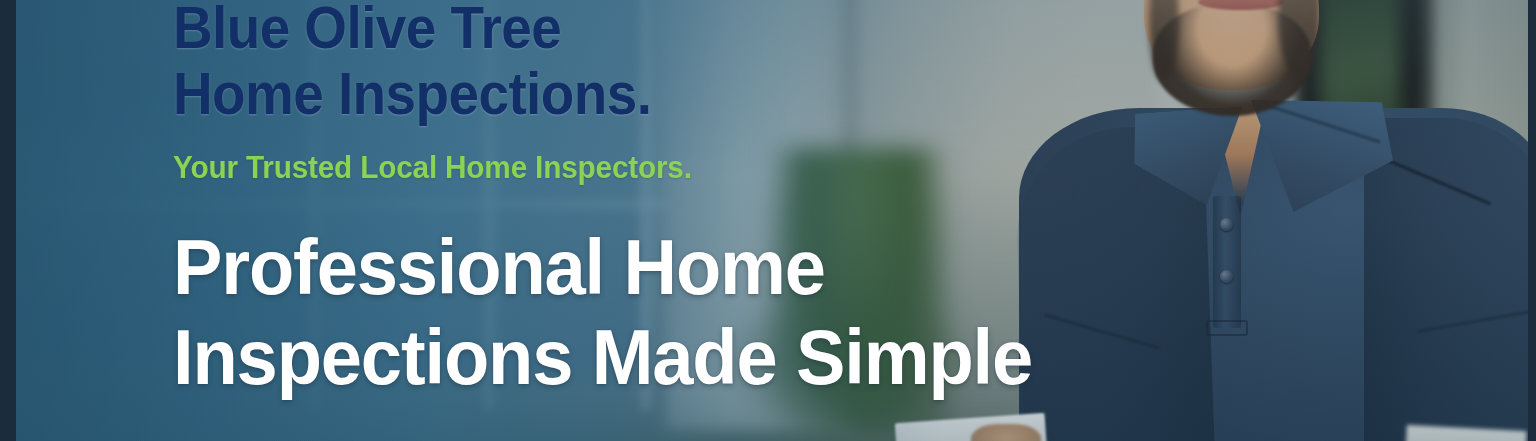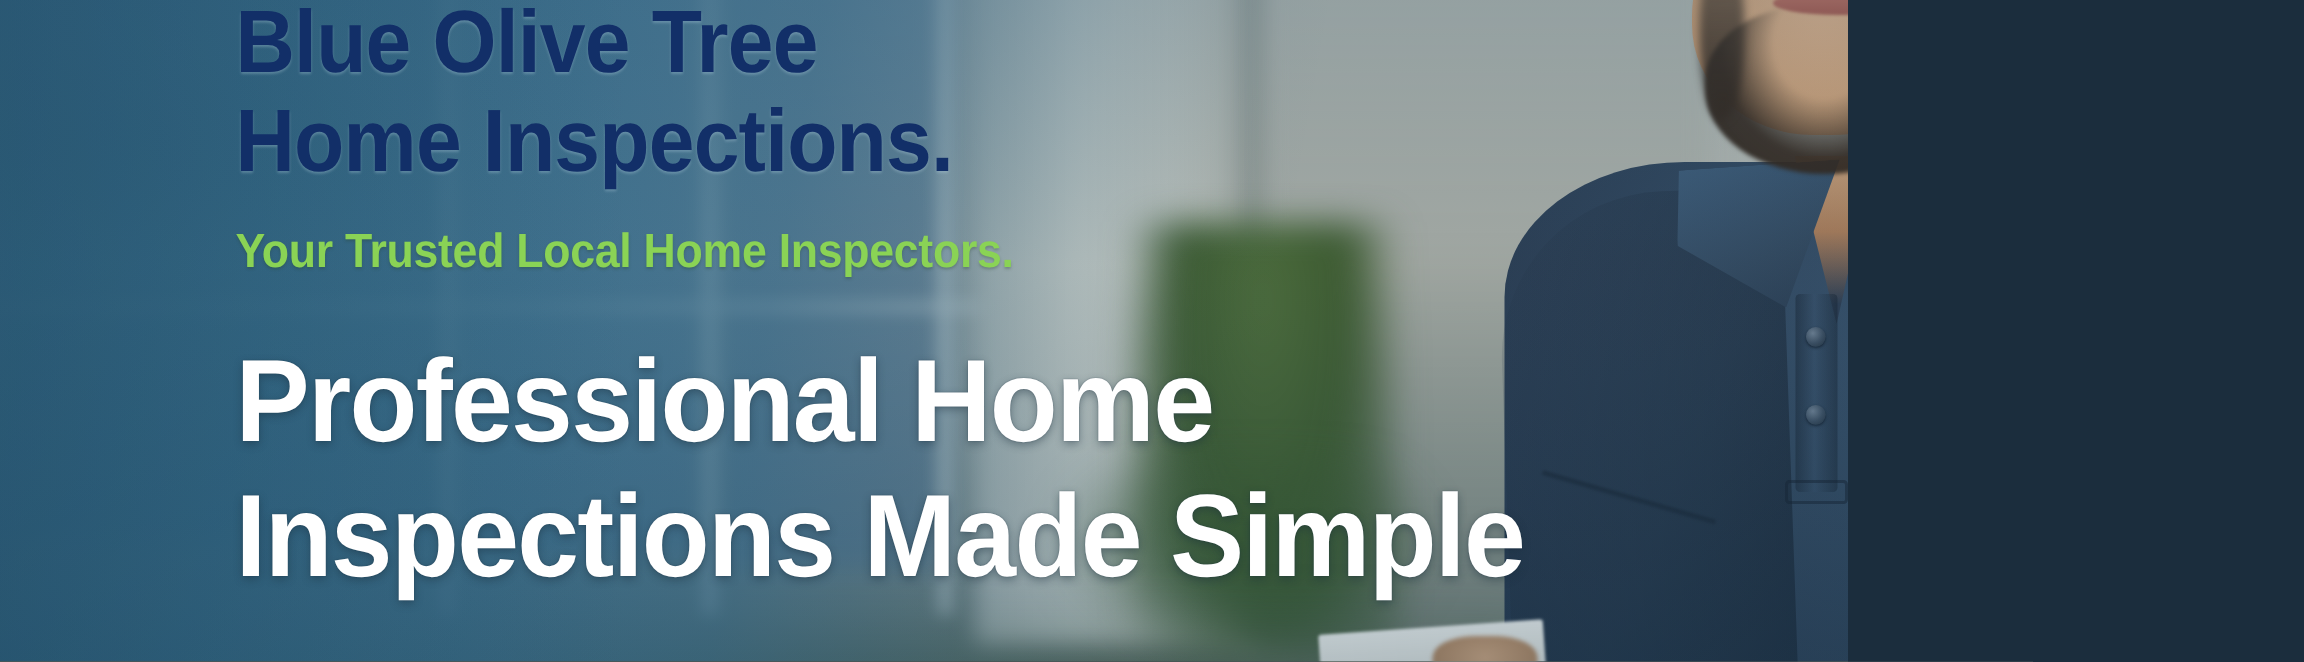--- a/index.html
+++ b/index.html
@@ -5,26 +5,27 @@
 <style>
   html, body {
     margin: 0;
     padding: 0;
     background: #1b2d3d;
   }
   * { box-sizing: border-box; }
 
   .hero {
     position: relative;
-    width: 1232px;
+    width: 1512px;
     height: 441px;
     overflow: hidden;
     font-family: "Liberation Sans", "DejaVu Sans", sans-serif;
     background: #6e7770;
     user-select: none;
+    margin-left: 16px;
   }
 
   
   .bg-photo {
     position: absolute;
     inset: -40px;
     overflow: hidden;
   }
 
   

